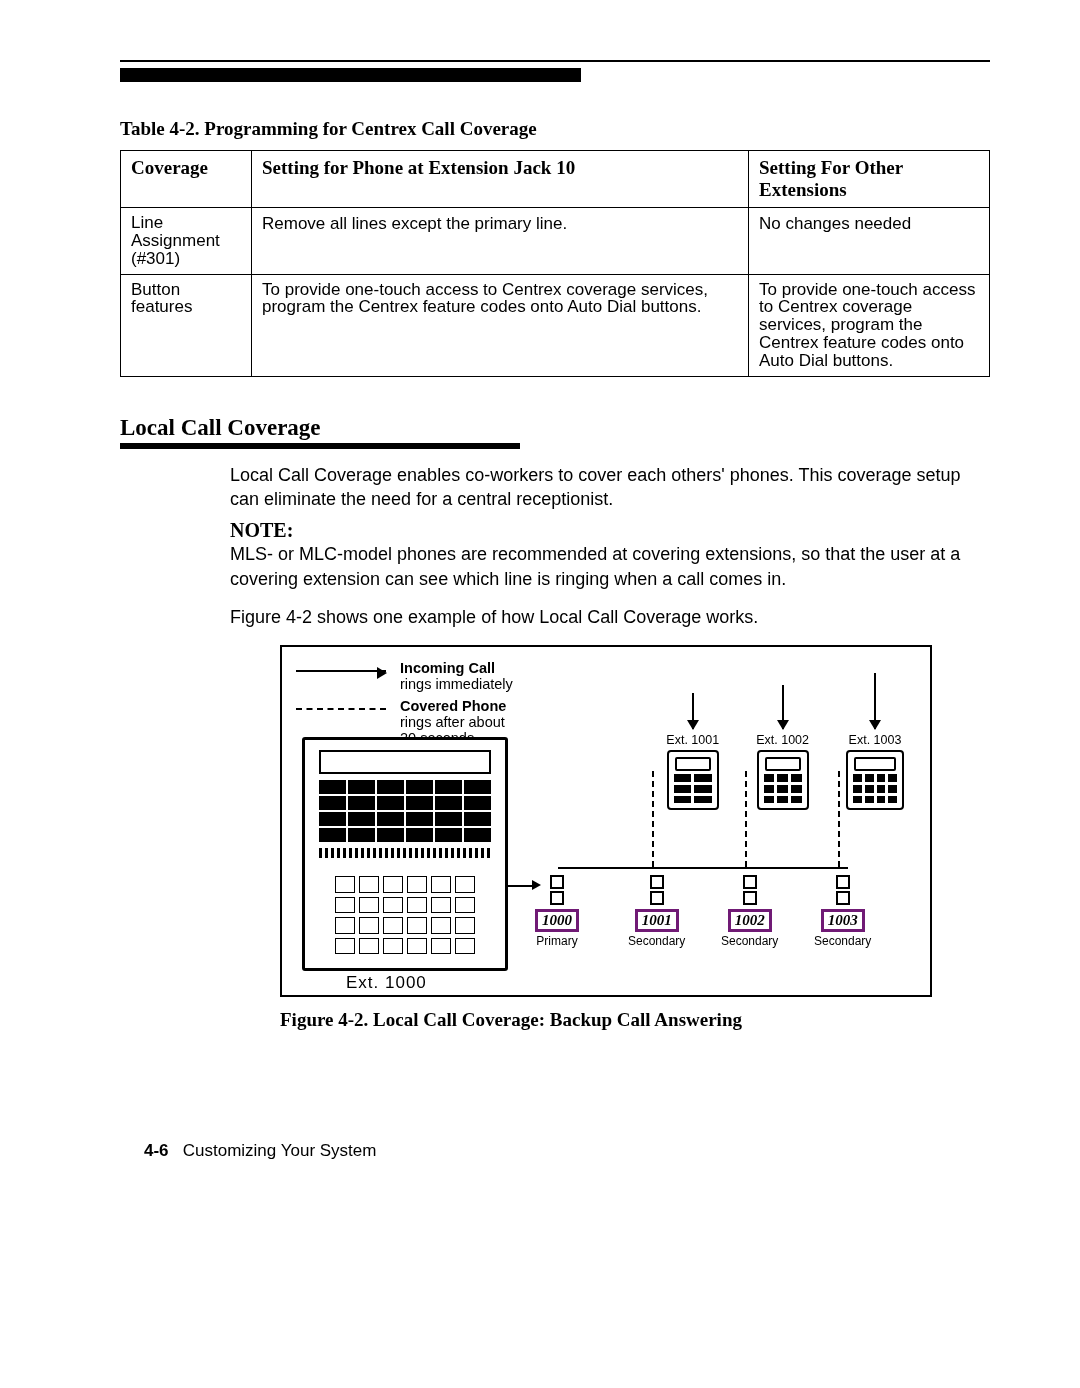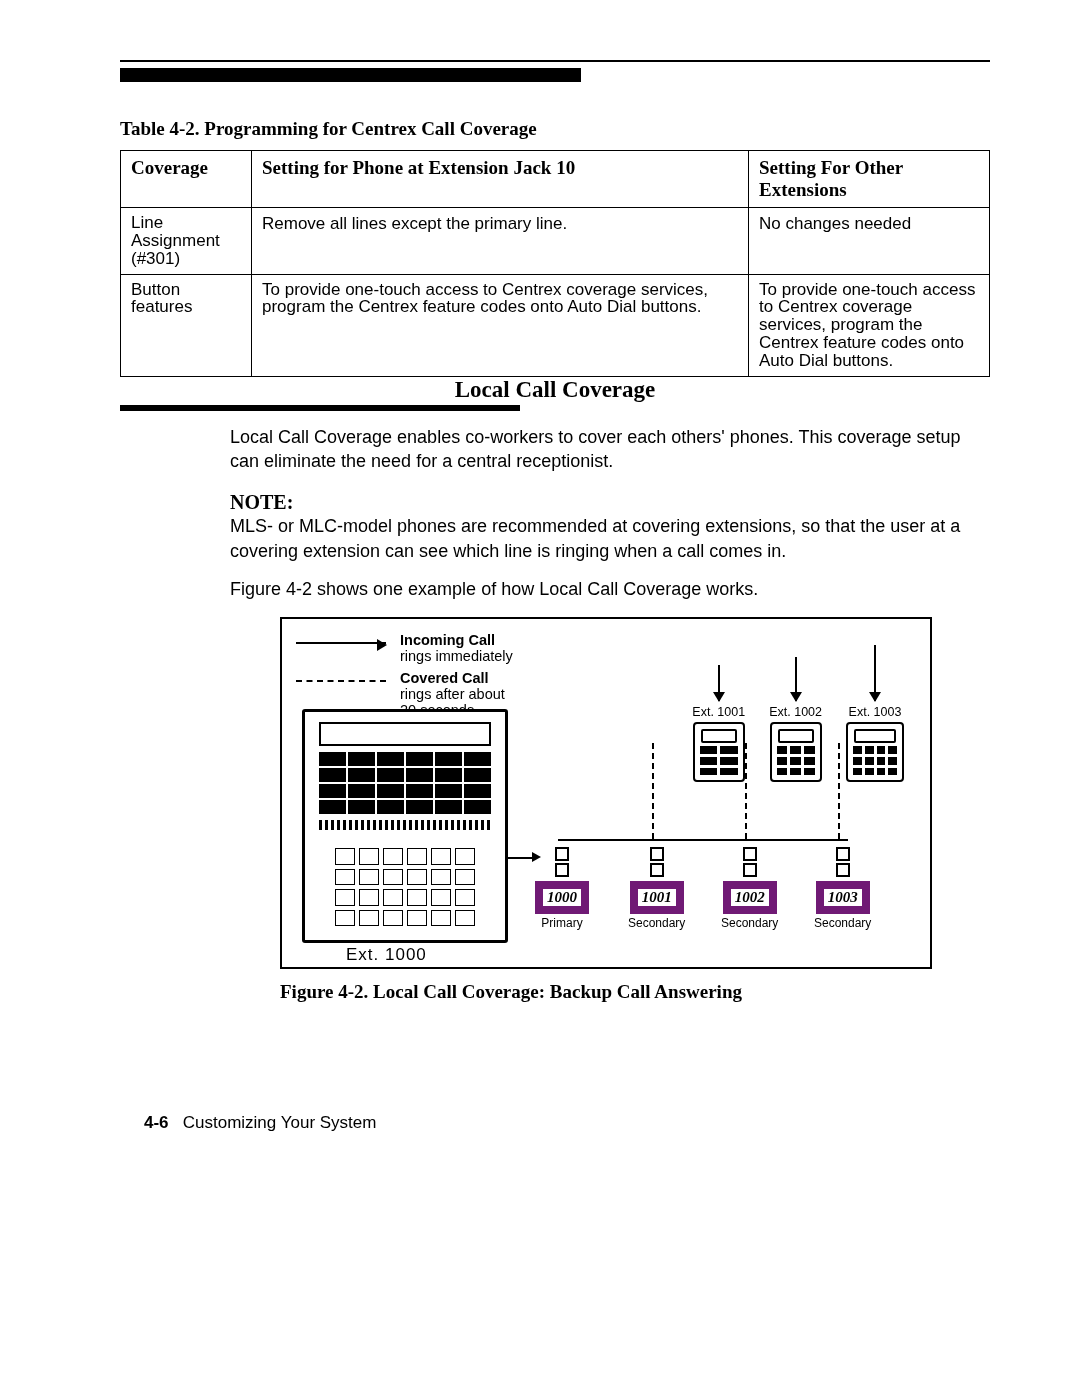--- a/index.html
+++ b/index.html
@@ -46,42 +46,42 @@
     font-size: 19px;
   }
   table.centrex th:first-child { width: 110px; }
   table.centrex th:last-child { width: 220px; }
   .tight { line-height: 1.05; }
 
   .section-title {
     font-family: "Times New Roman", Times, serif;
     font-weight: bold;
     font-size: 23px;
+    margin-top: 38px;
     margin-bottom: 0;
-    text-align: center;
   }
   .under-bar {
     height: 6px;
     background: #000;
     width: 46%;
     margin-top: 2px;
     margin-bottom: 14px;
   }
   .body-text {
     font-family: Arial, Helvetica, sans-serif;
     font-size: 18px;
     line-height: 1.35;
     margin-left: 110px;
   }
   .note-label {
     font-family: "Times New Roman", Times, serif;
     font-weight: bold;
     font-size: 20px;
     margin-left: 110px;
-    margin-top: 18px;
+    margin-top: 8px;
   }
 
   
   .figure-wrap {
     width: 620px;
     margin: 16px 0 10px 160px;
     border: 2.5px solid #000;
     padding: 14px 14px 20px 14px;
     font-family: Arial, Helvetica, sans-serif;
   }
@@ -97,21 +97,21 @@
     width: 90px; border-top: 2px dashed #000; margin-top: 9px;
   }
   .legend-text { margin-left: 14px; font-size: 14.5px; line-height: 1.1; }
   .legend-text b { font-weight: bold; }
 
   .phones-row {
     position: absolute;
     right: 12px;
     top: 12px;
     display: flex;
-    gap: 24px;
+    gap: 37px;
     align-items: flex-end;
   }
   .figure-inner { position: relative; height: 180px; }
 
   .down-arrow {
     width: 2px; background: #000; position: relative; margin: 0 auto 4px auto;
   }
   .down-arrow::after {
     content: ""; position: absolute; bottom: -1px; left: -5px;
     border-top: 10px solid #000; border-left: 6px solid transparent; border-right: 6px solid transparent;
@@ -140,21 +140,21 @@
   .lines-area {
     position: relative;
     height: 140px;
     margin-top: -6px;
   }
   .jack {
     position: absolute; text-align: center; font-size: 12px;
   }
   .jack .sq { width: 10px; height: 10px; border: 2px solid #000; margin: 0 auto 2px auto; }
   .jack .id {
-    border: 8px solid #701a75; padding: 0 4px; font-family: "Times New Roman", serif;
+    border: 3px solid #701a75; padding: 0 4px; font-family: "Times New Roman", serif;
     font-weight: bold; font-style: italic; font-size: 15px; display: inline-block; background: #fff;
   }
   .jack .role { font-size: 12px; margin-top: 2px; }
   .jack1 { left: 239px; top: 40px; }
   .jack2 { left: 332px; top: 40px; }
   .jack3 { left: 425px; top: 40px; }
   .jack4 { left: 518px; top: 40px; }
 
   .dashline {
     position: absolute; border-left: 2px dashed #000;
@@ -254,21 +254,21 @@
       <div class="legend-row">
         <div class="arrow-solid"></div>
         <div class="legend-text">
           <b>Incoming Call</b><br>
           <span>rings immediately</span>
         </div>
       </div>
       <div class="legend-row">
         <div class="arrow-dash"></div>
         <div class="legend-text">
-          <b>Covered Call</b><br>
+          <b>Covered Phone</b><br>
           <span>rings after about</span><br>
           <span>20 seconds</span>
         </div>
       </div>
 
       <div class="phones-row">
         <div class="ext-col">
           <div class="down-arrow" style="height:36px"></div>
           <div class="lbl">Ext. 1001</div>
           <div class="mini-phone">

